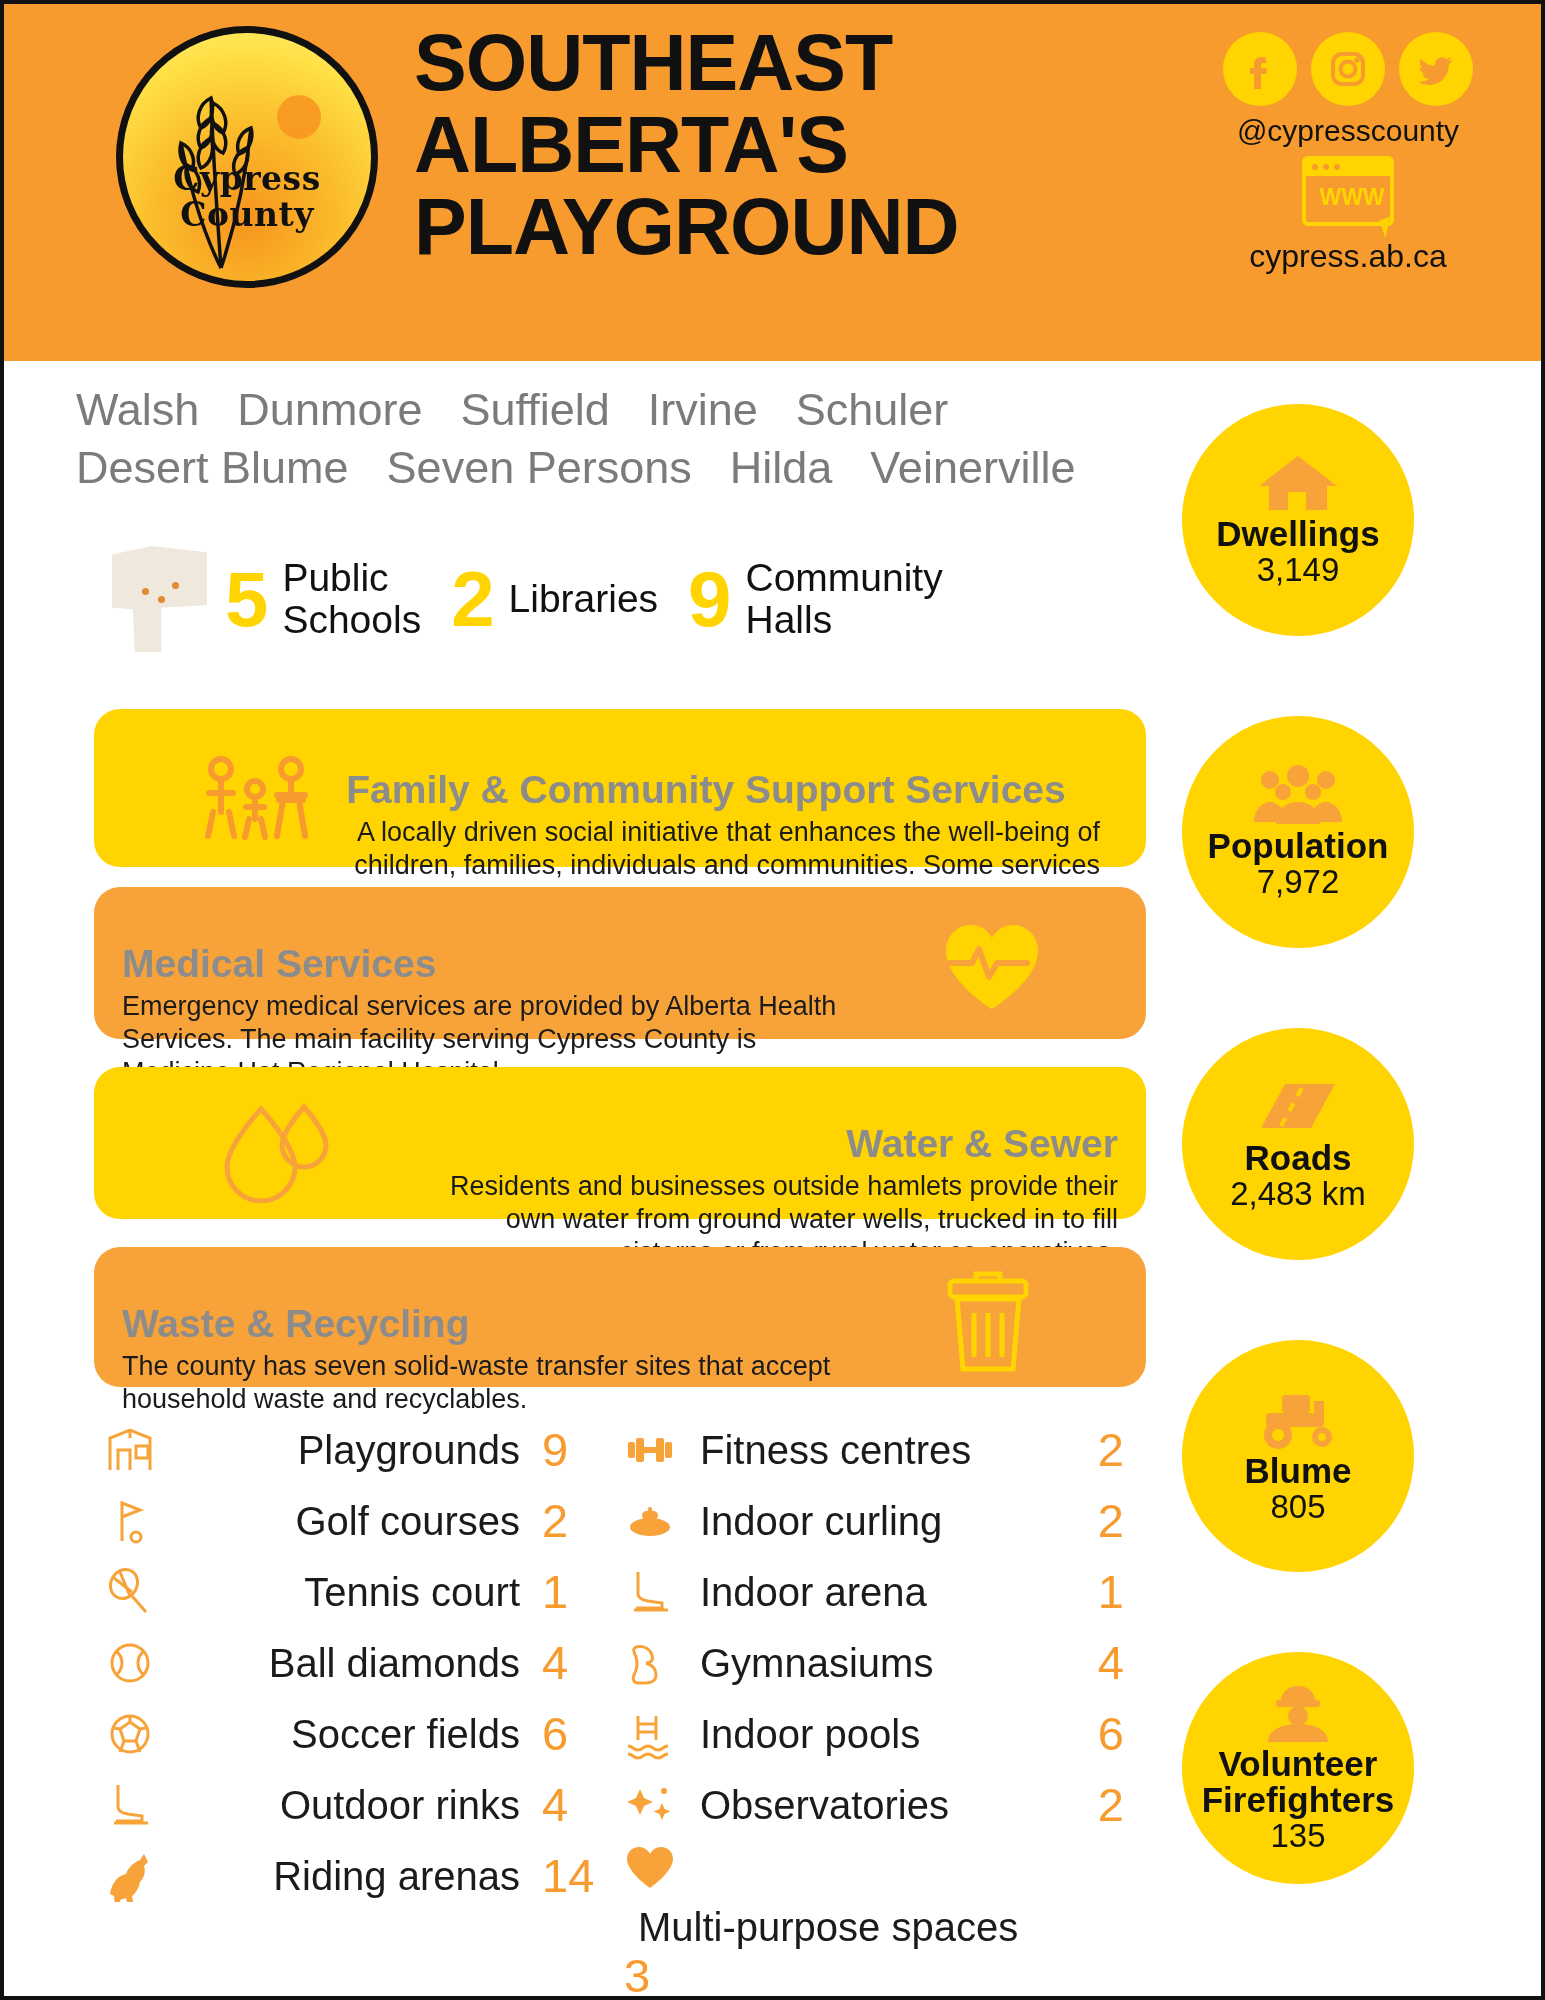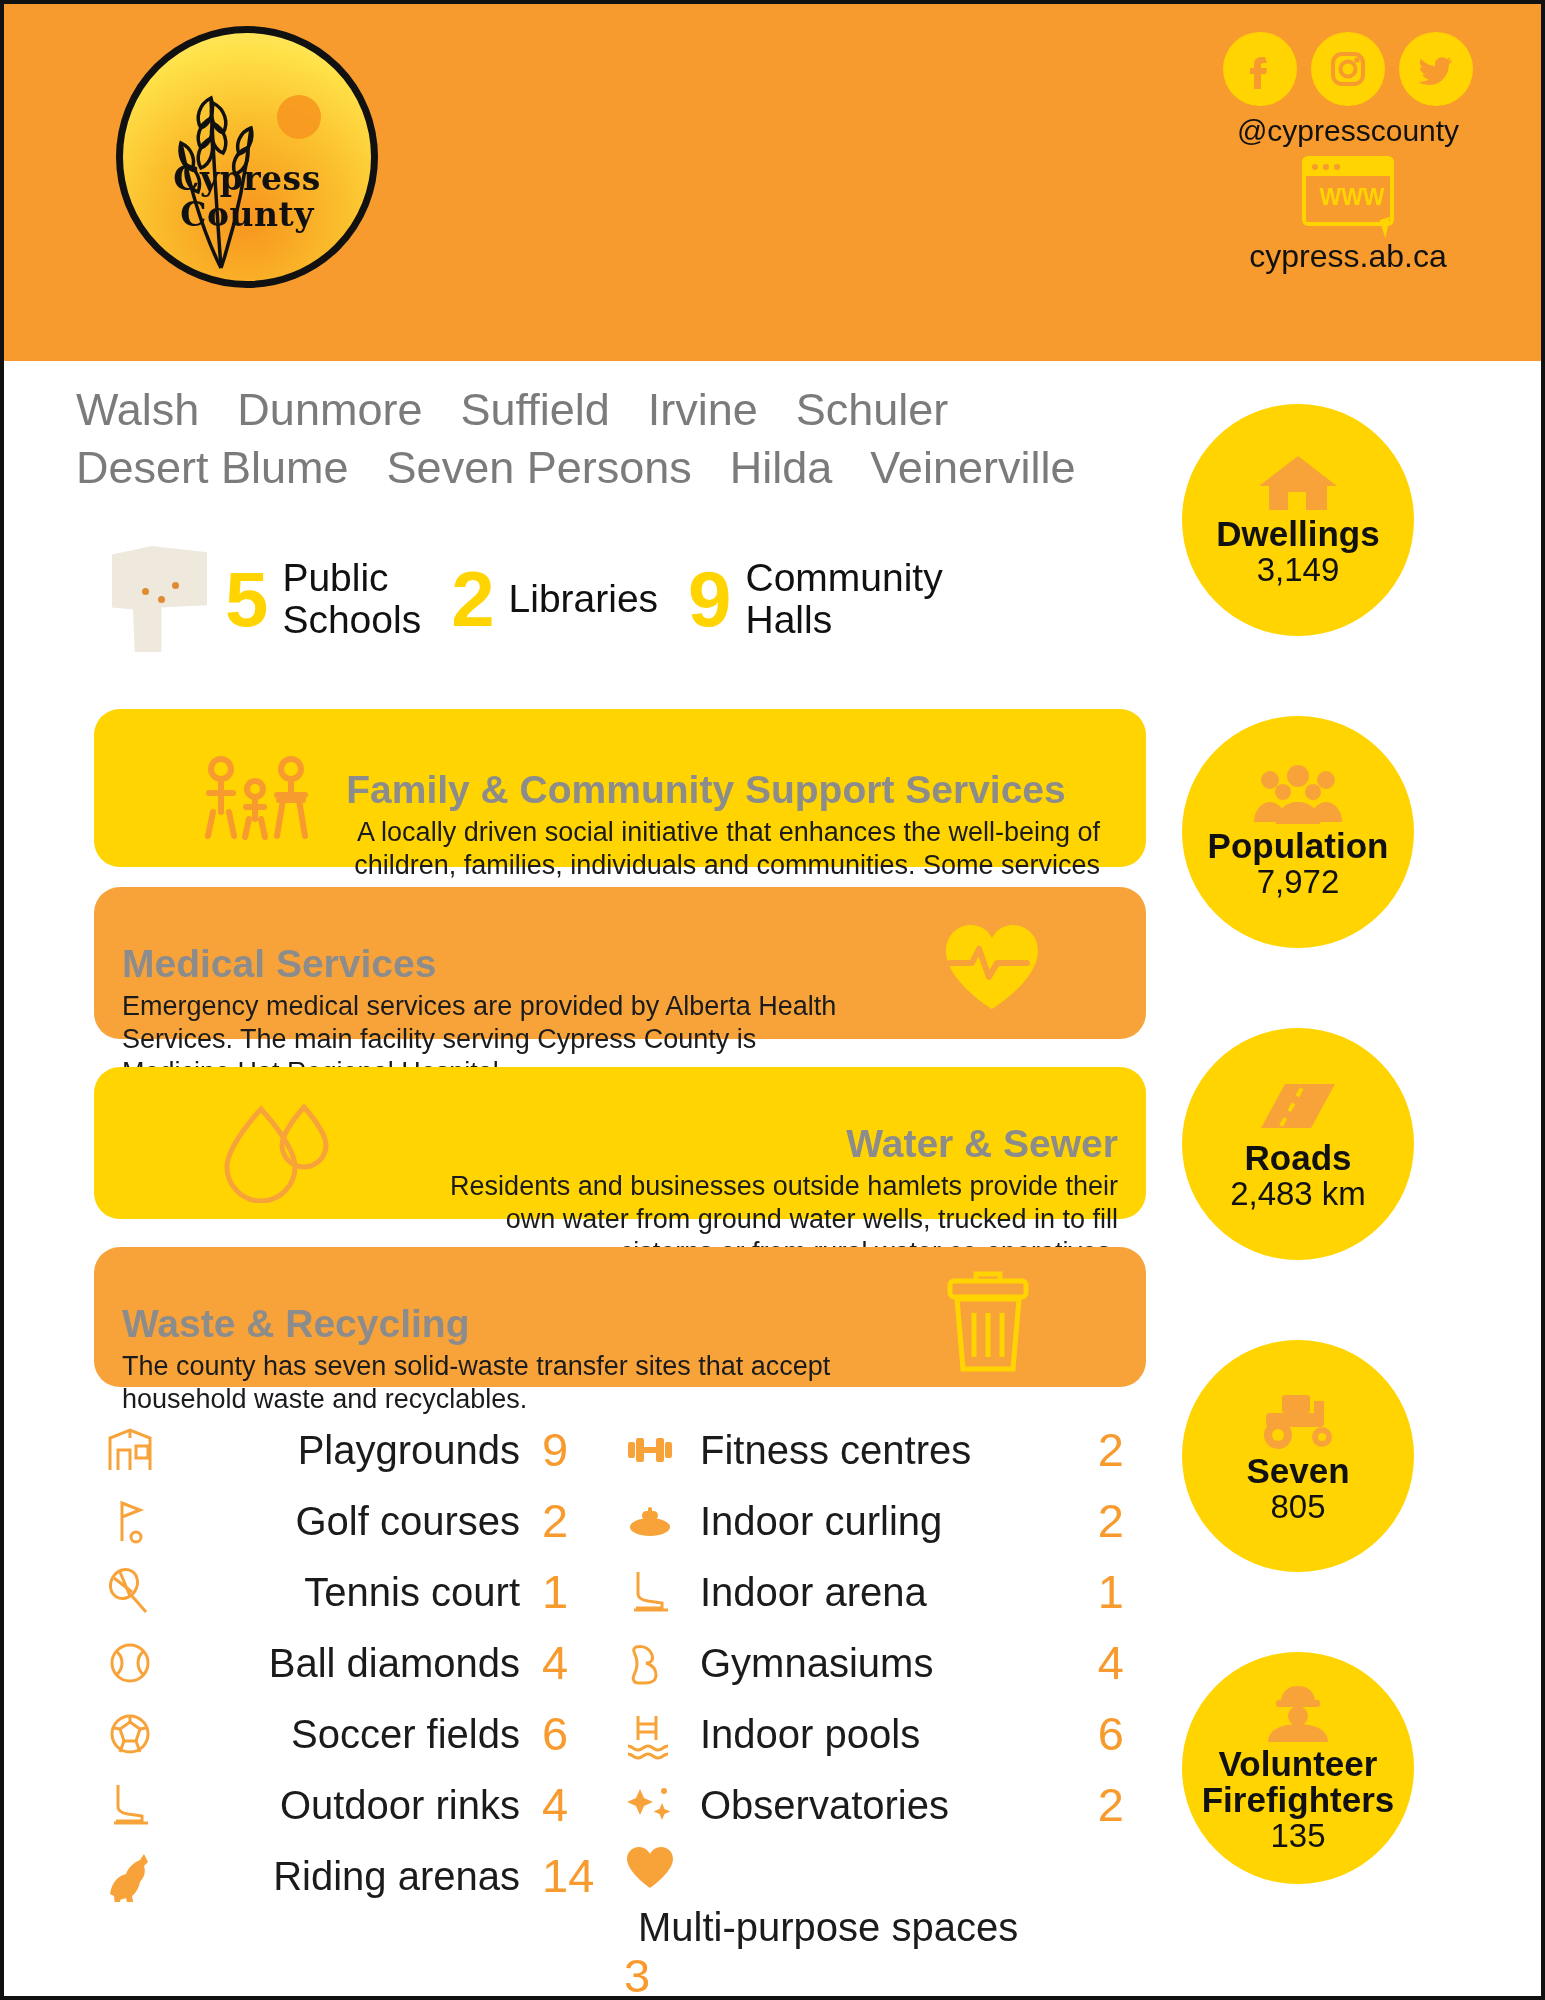--- a/index.html
+++ b/index.html
@@ -292,20 +292,21 @@
             <path d="M36 122 c11 5 15 17 11 27 c-10 -4 -14 -16 -11 -27z"></path>
           </g>
         </svg>
       </div>
       <div class="logo-text">
         <div>Cypress</div>
         <div>County</div>
       </div>
     </div>
 
+    <div class="title">SOUTHEAST ALBERTA'S PLAYGROUND</div>
 
     <div class="social">
       <div class="social-row">
         <div class="social-icon">
           <svg width="40" height="44" viewBox="0 0 40 44">
               <path d="M25 10h-4c-4 0-7 3-7 7v4h-4v6h4v15h7V27h5l1-6h-6v-3c0-1 .5-2 2-2h4z" fill="#f89b2e"></path>
             </svg>
         </div>
         <div class="social-icon">
           <svg width="44" height="44" viewBox="0 0 44 44">
@@ -668,21 +669,21 @@
             <rect x="34" y="8" width="28" height="18" rx="3"></rect>
             <rect x="18" y="26" width="58" height="14" rx="4"></rect>
             <rect x="66" y="14" width="10" height="14"></rect>
             <circle cx="30" cy="48" r="14"></circle>
             <circle cx="74" cy="50" r="10"></circle>
           </g>
           <circle cx="30" cy="48" r="6" fill="#ffd400"></circle>
           <circle cx="74" cy="50" r="4" fill="#ffd400"></circle>
         </svg>
     </span>
-    <span class="c-title">Seven</span>
+    <span class="c-title">Blume</span>
     <span class="c-val">805</span>
   </div>
 
   <div class="circle c5">
     <span class="c-ico">
       <svg width="80" height="62" viewBox="0 0 80 62">
           <g fill="#f8a33a">
             <path d="M40 4c10 0 16 6 17 14H23C24 10 30 4 40 4z"></path>
             <rect x="18" y="18" width="44" height="7" rx="3"></rect>
             <circle cx="40" cy="34" r="10"></circle>

